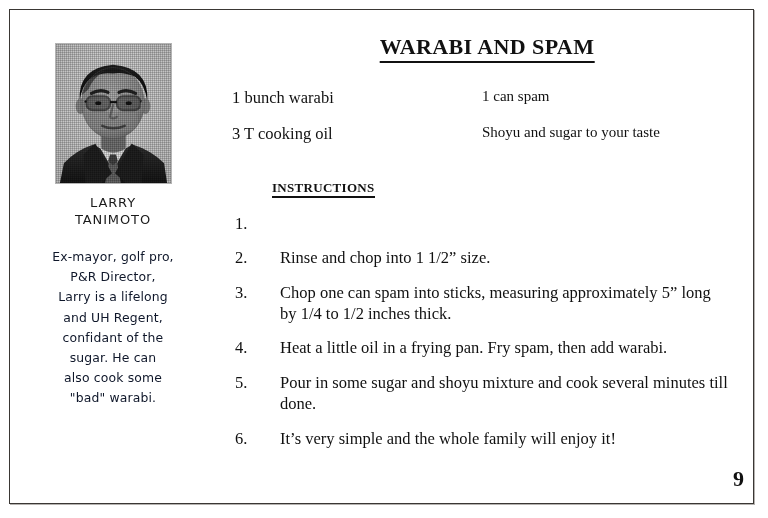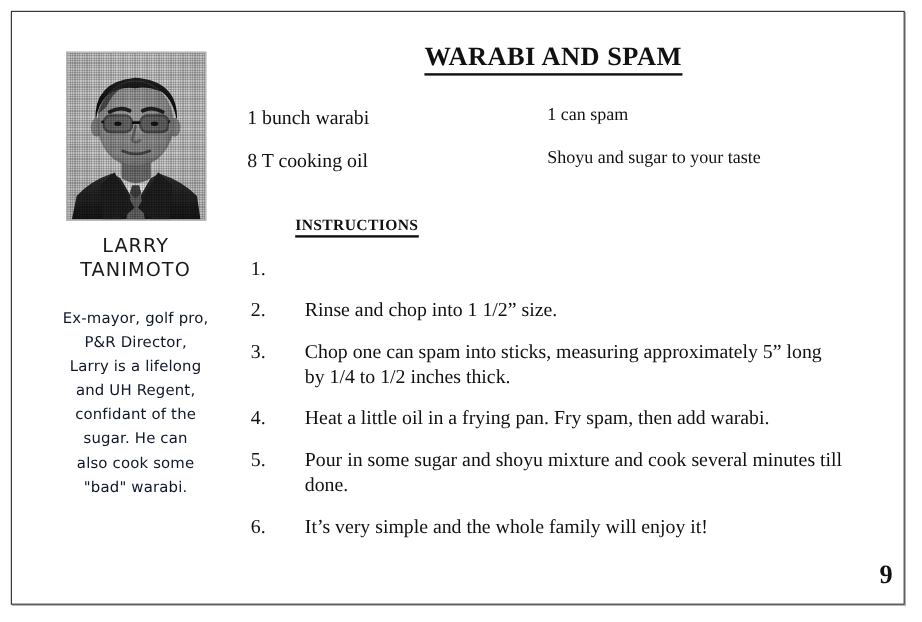--- a/index.html
+++ b/index.html
@@ -61,40 +61,40 @@
       repeating-linear-gradient(0deg, rgba(0,0,0,0.16) 0 1px, rgba(255,255,255,0) 1px 2px),
       repeating-linear-gradient(90deg, rgba(0,0,0,0.16) 0 1px, rgba(255,255,255,0) 1px 2px);
     pointer-events: none;
     mix-blend-mode: multiply;
   }
   #portrait-photo svg { display: block; width: 100%; height: 100%; }
 
   #person-name {
     margin-top: 11px;
     font-family: "DejaVu Sans", sans-serif;
-    font-size: 16px;
+    font-size: 13px;
     line-height: 1.28;
     letter-spacing: 0.9px;
     color: #1a1a1a;
   }
   #person-bio {
     margin-top: 19px;
     font-family: "DejaVu Sans", sans-serif;
     font-size: 12.4px;
     line-height: 1.62;
     letter-spacing: 0.15px;
     color: #0f172a;
     padding: 0 4px;
   }
   #person-bio div { white-space: nowrap; }
 
   
   #recipe-column {
     position: absolute;
-    left: 206px;
+    left: 232px;
     top: 34px;
     width: 510px;
   }
 
   #recipe-title {
     text-align: center;
     font-size: 22px;
     font-weight: bold;
     letter-spacing: 0.4px;
     padding-bottom: 1px;
@@ -259,21 +259,21 @@
   <div id="recipe-column">
 
     <div id="recipe-title">WARABI AND SPAM</div>
 
     <div id="ingredients">
       <div class="ingredient-row">
         <div class="ingredient-left">1 bunch warabi</div>
         <div class="ingredient-right">1 can spam</div>
       </div>
       <div class="ingredient-row">
-        <div class="ingredient-left">8 T cooking oil</div>
+        <div class="ingredient-left">3 T cooking oil</div>
         <div class="ingredient-right">Shoyu and sugar to your taste</div>
       </div>
     </div>
 
     <div id="instructions-heading">INSTRUCTIONS</div>
 
     <div id="steps">
       <div class="step-row">
         <div class="step-number">1.</div>
       </div>

